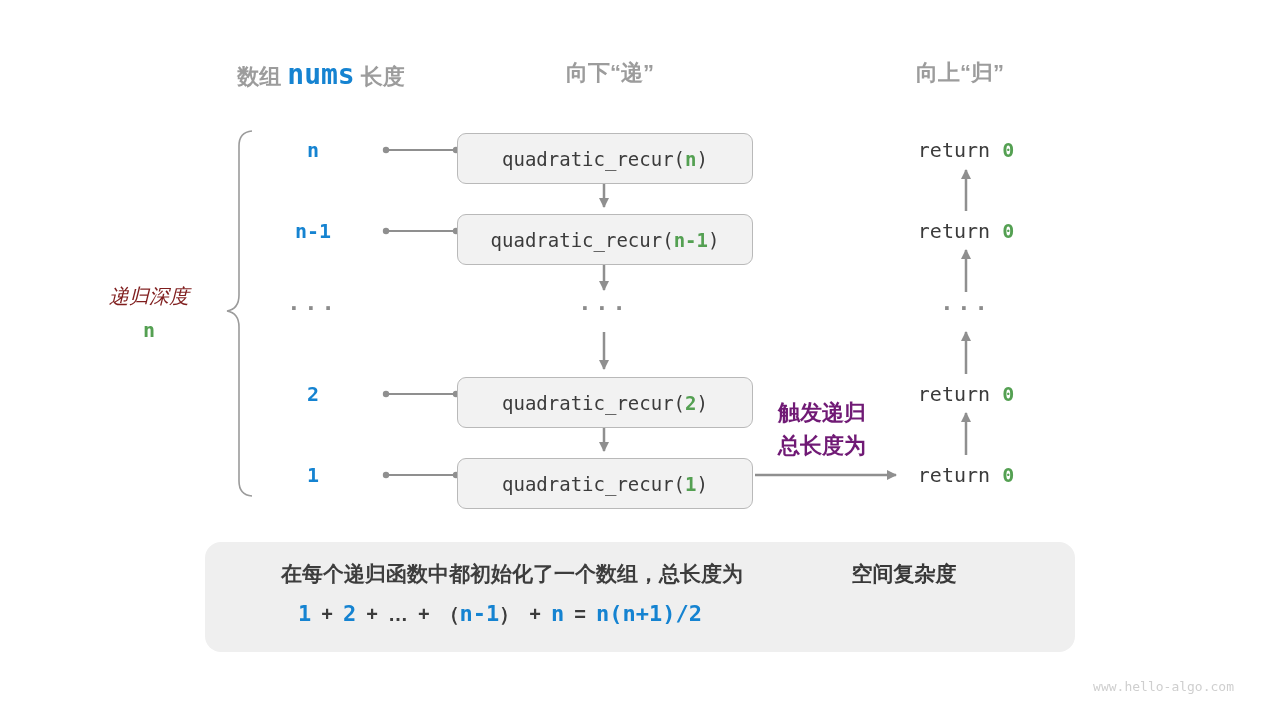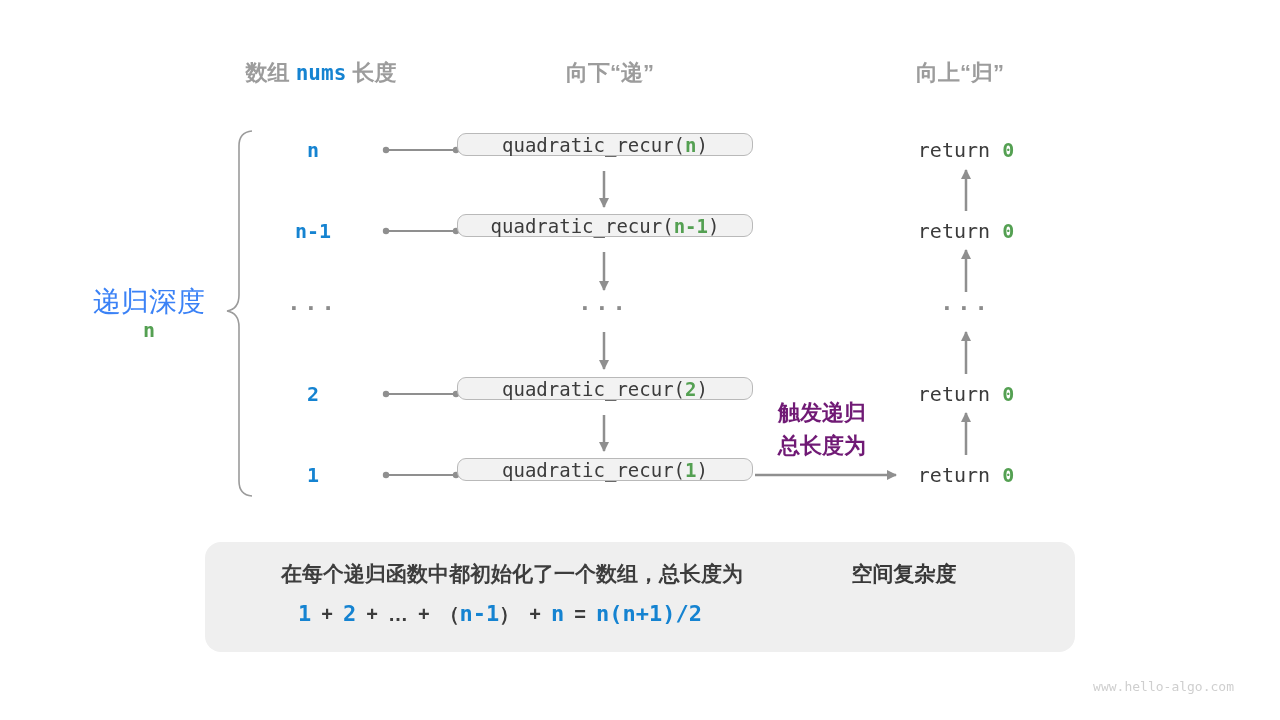--- a/index.html
+++ b/index.html
@@ -4,29 +4,29 @@
 <style>
   html,body{margin:0;padding:0;background:#ffffff;}
   #canvas{
     position:relative;width:1280px;height:720px;background:#ffffff;
     font-family:"Liberation Sans","DejaVu Sans",sans-serif;overflow:hidden;
   }
   .abs{position:absolute;}
   .cjk{font-family:"Liberation Sans","DejaVu Sans",sans-serif;}
   
   .colhead{color:#9c9c9c;font-weight:700;font-size:22px;white-space:nowrap;transform:translateX(-50%);}
-  .colhead .code{color:#1583d1;font-family:"DejaVu Sans Mono","Liberation Mono",monospace;font-weight:700;font-size:21px;}
+  .colhead .code{color:#1583d1;font-family:"DejaVu Sans Mono","Liberation Mono",monospace;font-weight:700;font-size:28px;}
   
-  .depth-title{color:#3b82f6;font-size:28px;white-space:nowrap;transform:translateX(-50%);}
+  .depth-title{color:#7f1d1d;font-size:20px;white-space:nowrap;transform:translateX(-50%);font-style:italic;}
   .depth-n{color:#54a052;font-weight:700;font-size:20px;font-family:"DejaVu Sans Mono","Liberation Mono",monospace;transform:translateX(-50%);}
   
   .depth{color:#1583d1;font-weight:700;font-size:20px;font-family:"DejaVu Sans Mono","Liberation Mono",monospace;transform:translate(-50%,-50%);white-space:nowrap;}
   
   .callbox{
-    left:457px;width:296px;height:23px;background:#f2f2f2;border:1.5px solid #b9b9b9;border-radius:9px;
+    left:457px;width:296px;height:51px;background:#f2f2f2;border:1.5px solid #b9b9b9;border-radius:9px;
     display:flex;align-items:center;justify-content:center;white-space:pre;box-sizing:border-box;
   }
   .callbox .code{font-family:"DejaVu Sans Mono","Liberation Mono",monospace;font-size:19px;color:#3b3b3b;}
   .callbox .arg{color:#54a052;font-weight:700;}
   
   .ret{transform:translate(-50%,-50%);font-family:"DejaVu Sans Mono","Liberation Mono",monospace;font-size:20px;color:#3b3b3b;white-space:pre;}
   .ret .val{color:#54a052;font-weight:700;}
   
   .dots{transform:translateX(-50%);font-family:"DejaVu Sans Mono","Liberation Mono",monospace;font-weight:700;font-size:22px;letter-spacing:4px;color:#8c8c8c;white-space:nowrap;}
   

